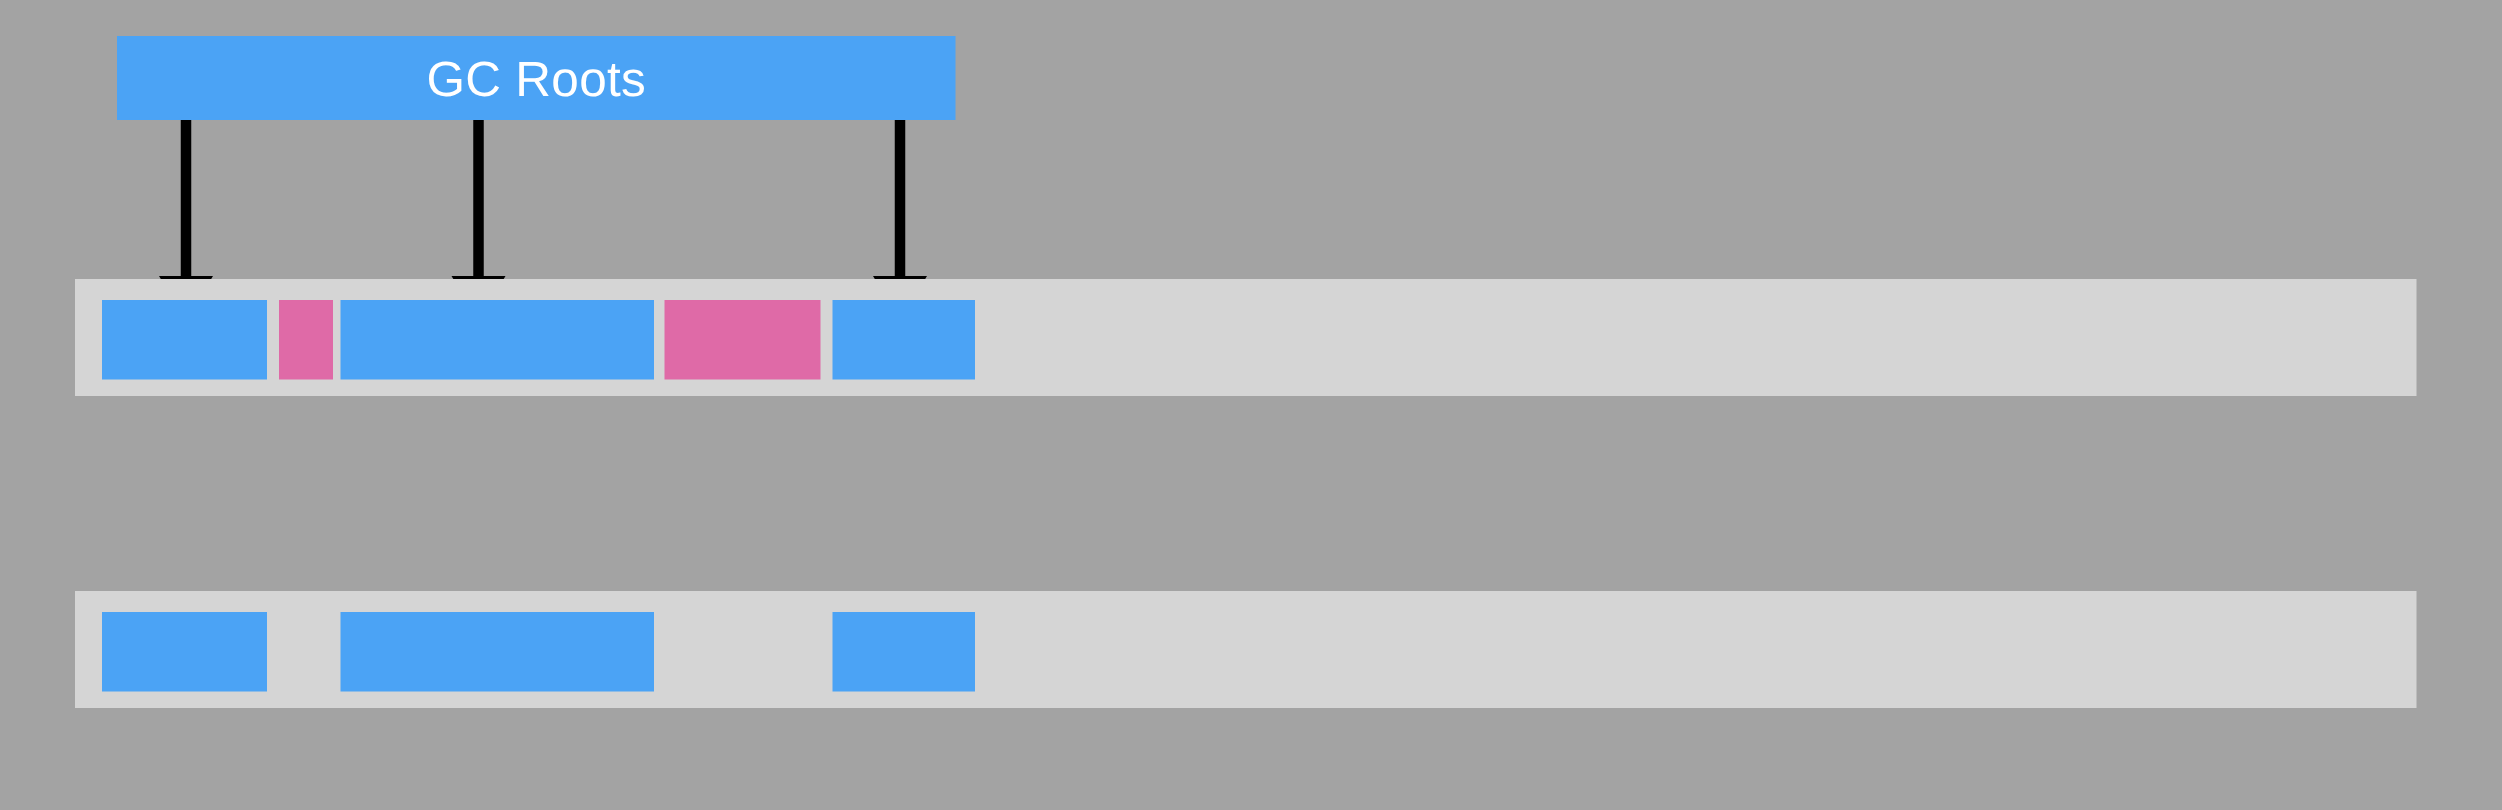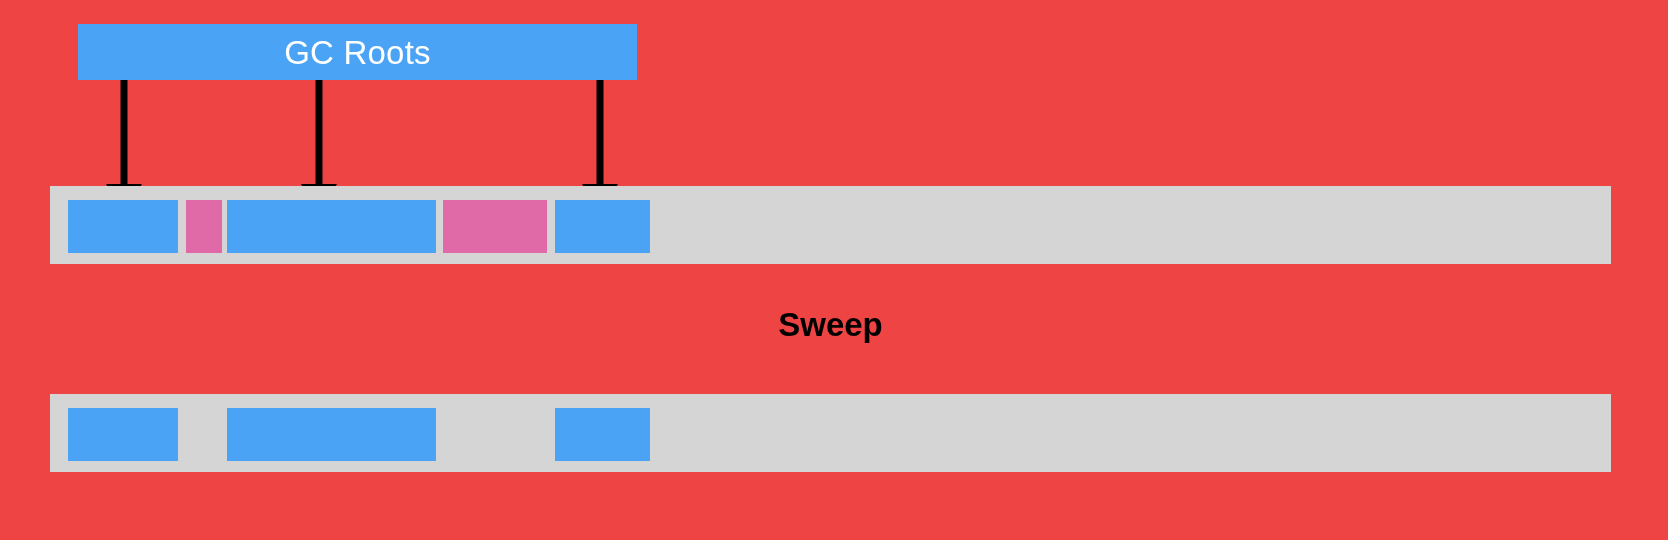--- a/index.html
+++ b/index.html
@@ -7,21 +7,21 @@
     padding: 0;
     background: #ffffff;
   }
   body {
     font-family: "Liberation Sans", sans-serif;
   }
   #canvas {
     position: relative;
     width: 1668px;
     height: 540px;
-    background: #ef4444;
+    background: #a3a3a3;
     overflow: hidden;
   }
   .gc-roots-box {
     position: absolute;
     left: 78px;
     top: 24px;
     width: 559px;
     height: 56px;
     background: #4ba3f5;
     display: flex;
@@ -110,21 +110,20 @@
   </div>
 
   <div class="heap-bar" id="heap-bar-top" style="left: 50px; top: 186px; width: 1561px; height: 78px; background: rgb(213, 213, 213);">
       <div class="heap-block block-live" style="left: 18px; width: 110px; background: rgb(75, 163, 245);"></div>
       <div class="heap-block block-dead" style="left: 136px; width: 36px; background: rgb(223, 106, 167);"></div>
       <div class="heap-block block-live" style="left: 177px; width: 209px; background: rgb(75, 163, 245);"></div>
       <div class="heap-block block-dead" style="left: 393px; width: 104px; background: rgb(223, 106, 167);"></div>
       <div class="heap-block block-live" style="left: 505px; width: 95px; background: rgb(75, 163, 245);"></div>
     </div>
 
-  <div class="phase-label" style="left: 50px; width: 1561px;">Sweep</div>
 
   <div class="heap-bar" id="heap-bar-bottom" style="left: 50px; top: 394px; width: 1561px; height: 78px; background: rgb(213, 213, 213);">
       <div class="heap-block block-live" style="left: 18px; width: 110px; background: rgb(75, 163, 245);"></div>
       <div class="heap-block block-live" style="left: 177px; width: 209px; background: rgb(75, 163, 245);"></div>
       <div class="heap-block block-live" style="left: 505px; width: 95px; background: rgb(75, 163, 245);"></div>
     </div>
 
 </div>
 
 </body></html>

